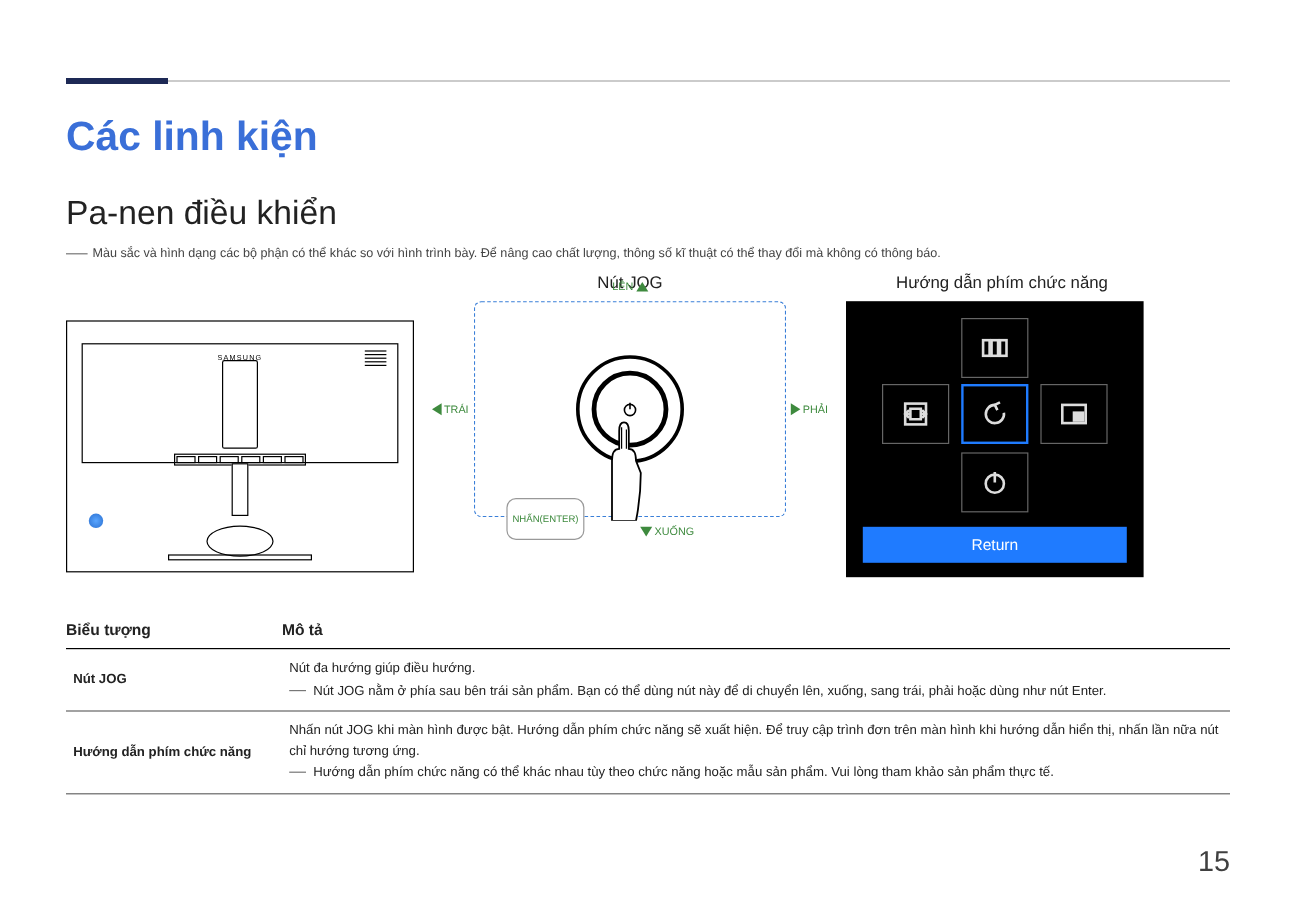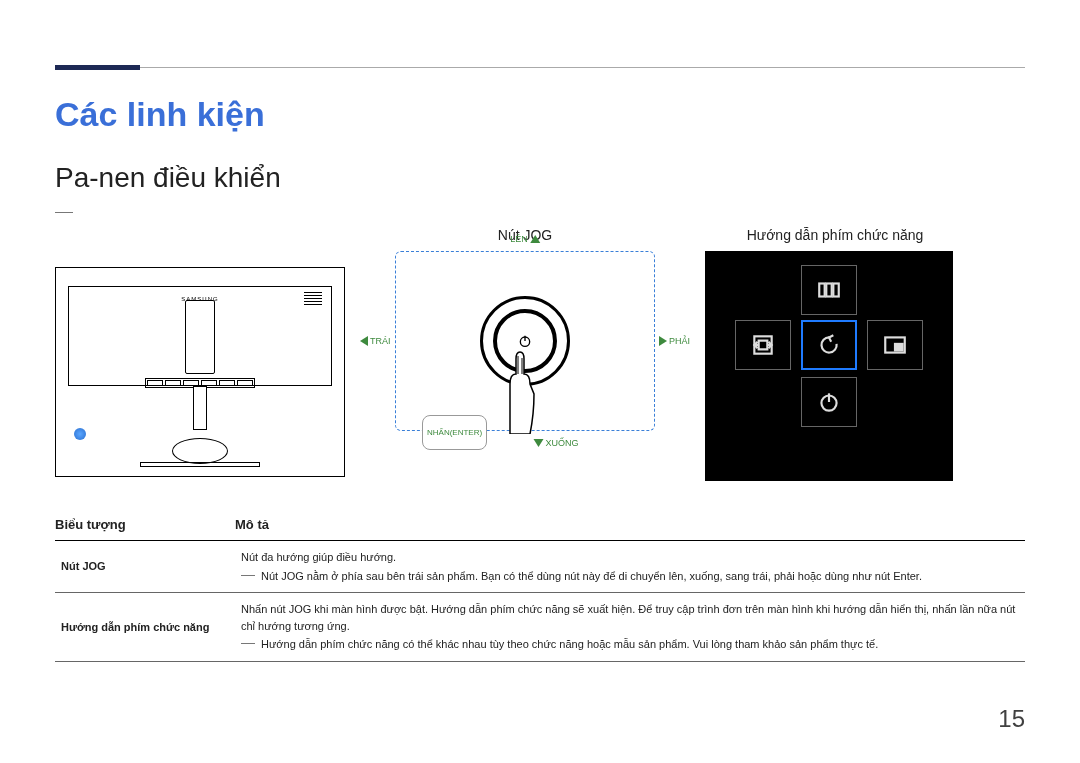--- a/index.html
+++ b/index.html
@@ -274,21 +274,21 @@
 </style>
 </head>
 <body>
 
 <div class="topline"></div>
 <div class="topline-accent"></div>
 
 <h1 class="section">Các linh kiện</h1>
 <h2 class="subsection">Pa-nen điều khiển</h2>
 <div class="note">
-  <span class="dash"></span>
+  <span class="dash"></span><span>Màu sắc và hình dạng các bộ phận có thể khác so với hình trình bày. Để nâng cao chất lượng, thông số kĩ thuật có thể thay đổi mà không có thông báo.</span>
 </div>
 
 <div class="panel-row">
 
   <div class="monitor-box">
     <div class="mon-screen"></div>
     <div class="mon-brand">SAMSUNG</div>
     <div class="mon-slits">
         <span></span>
         <span></span>
@@ -377,20 +377,21 @@
               <rect x="12" y="11" width="7" height="6" fill="#ddd"></rect>
             </svg>
         </div>
         <div class="osd-cell bottom">
           <svg viewBox="0 0 24 24">
               <circle cx="12" cy="13" r="7"></circle>
               <line x1="12" y1="4" x2="12" y2="12"></line>
             </svg>
         </div>
       </div>
+      <div class="osd-return">Return</div>
     </div>
   </div>
 
 </div>
 
 <table class="desc-table">
   <thead>
     <tr>
       <th>Biểu tượng</th>
       <th>Mô tả</th>

